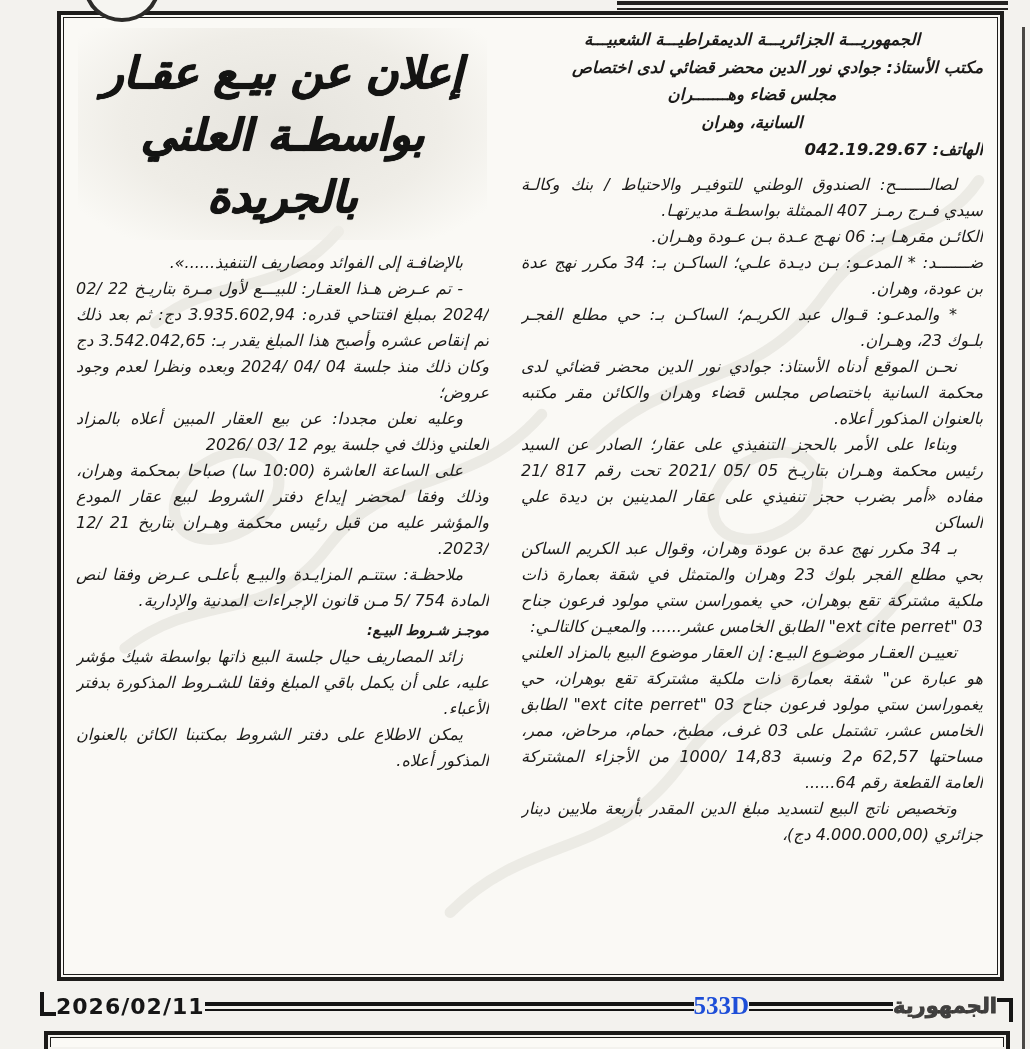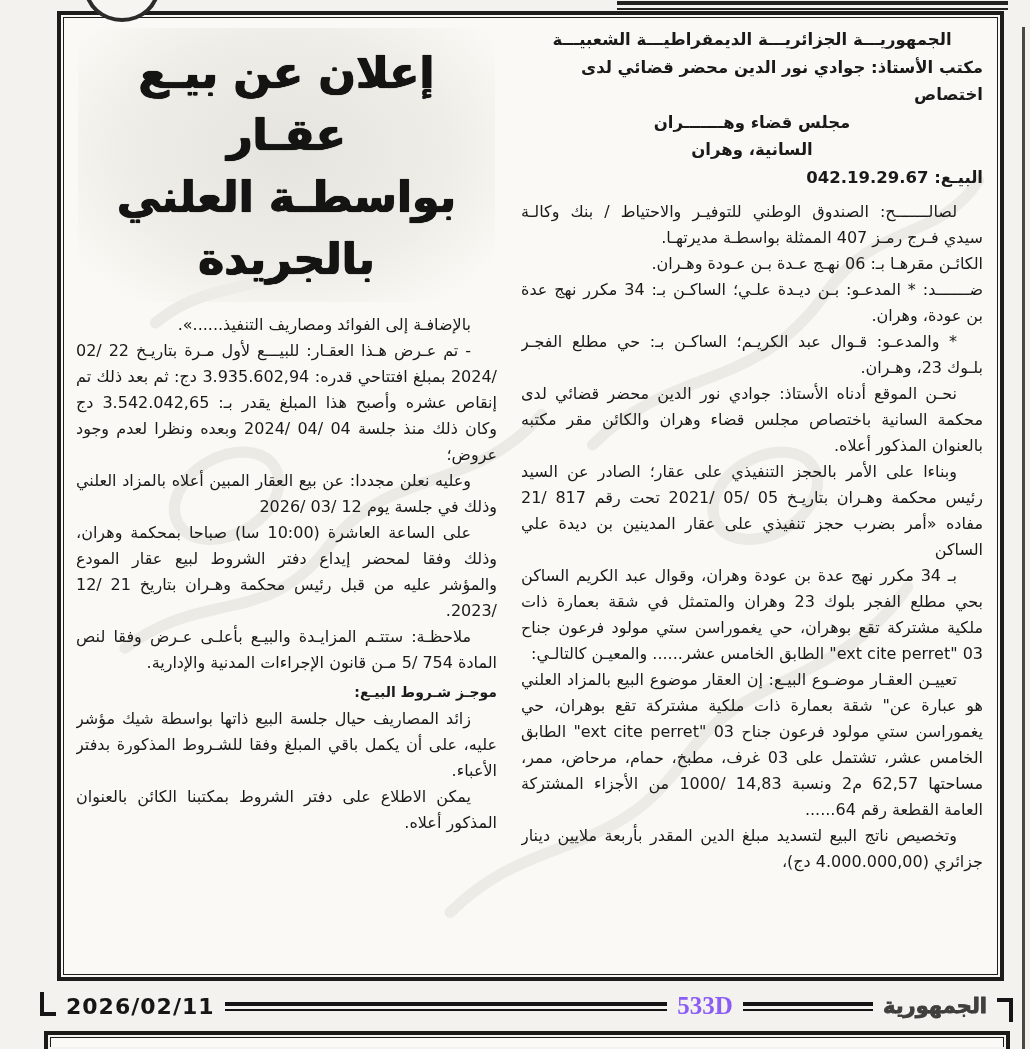--- a/index.html
+++ b/index.html
@@ -26,47 +26,47 @@
   
   .ad-box{
     position:absolute; left:57px; top:11px; width:947px; height:970px;
     border:4px solid #1e1d1b; background:#faf9f5; box-sizing:border-box;
   }
   .ad-inner{
     position:absolute; inset:2px; border:1px solid #1e1d1b;
     padding:8px 14px 6px 12px; box-sizing:border-box; overflow:hidden;
   }
   .wm{position:absolute; inset:0; z-index:0; pointer-events:none;}
-  .cols{position:relative; z-index:1; display:flex; direction:rtl; gap:24px; height:100%;}
+  .cols{position:relative; z-index:1; display:flex; direction:rtl; gap:32px; height:100%;font-style:italic;}
   .col{overflow:hidden;}
   .col-right{width:462px; flex:none;}
   .col-left{flex:1;}
   .office-header{margin-bottom:8px;}
   .office-header p{margin:0; font-weight:bold; font-size:16.5px; line-height:27.5px; text-align:right;}
   .office-header p.center{text-align:center;}
   p.body{font-size:16px; line-height:26px; text-align:justify; margin:0; direction:rtl;}
   p.ind{text-indent:26px;}
   .ad-title{
     margin:2px 2px 10px; padding:14px 0 12px;
     font-size:44px; line-height:62px; font-weight:bold; text-align:center; color:#141413;
     text-shadow:0 0 1px #141413, 0.7px 0 #141413, -0.7px 0 #141413;
     background:radial-gradient(ellipse at 50% 45%, #e6e4de 0%, #efede7 55%, rgba(246,245,241,0) 88%);
   }
   p.cond-head{font-size:14px; font-weight:bold; text-align:right; margin:2px 0 0; line-height:28px;}
   
   .footer{
     position:absolute; left:40px; top:991px; width:973px; height:30px;
-    display:flex; align-items:center; gap:10px; direction:ltr;
+    display:flex; align-items:center; direction:ltr;
   }
   .bracket-l{width:12px; height:20px; border-left:4px solid #161616; border-bottom:4px solid #161616; margin-top:-4px;}
   .bracket-r{width:12px; height:20px; border-right:4px solid #161616; border-top:4px solid #161616; margin-bottom:-8px;}
   .f-date{font-size:22px; font-weight:bold; letter-spacing:1px; color:#161616;}
   .rule{height:9px; border-top:4px solid #141414; border-bottom:2px solid #141414; box-sizing:border-box;}
   .r1{flex:3.4;} .r2{flex:1;}
-  .f-ref{font-family:"Liberation Serif","DejaVu Serif",serif; font-size:25px; font-weight:bold; color:#8b5cf6;}
+  .f-ref{font-family:"Liberation Serif","DejaVu Serif",serif; font-size:25px; font-weight:bold; color:#1d4ed8;}
   .f-logo{
     font-size:21px; font-weight:bold; direction:rtl; color:#404040;
     -webkit-text-stroke:0.8px #3a3835; letter-spacing:0.5px;
   }
   
   .next-box{
     position:absolute; left:44px; top:1031px; width:966px; height:18px;
     border:4px solid #1b1a18; border-bottom:none; box-sizing:border-box; background:#f3f2ee;
   }
   .next-inner{margin:2px 2px 0; border:1px solid #1b1a18; border-bottom:none; height:9px; background:#fbfaf6;}
@@ -95,21 +95,21 @@
       </svg>
 
       <div class="cols">
 
         <div class="col col-right">
           <div class="office-header">
             <p class="center">الجمهوريـــة الجزائريـــة الديمقراطيـــة الشعبيـــة</p>
             <p>مكتب الأستاذ: جوادي نور الدين محضر قضائي لدى اختصاص</p>
             <p class="center">مجلس قضاء وهـــــــران</p>
             <p class="center">السانية، وهران</p>
-            <p>البيـع: 042.19.29.67</p>
+            <p>الهاتف: 042.19.29.67</p>
           </div>
           <p class="body ind">لصالـــــــح: الصندوق الوطني للتوفيـر والاحتياط / بنك وكالـة سيدي فـرج رمـز 407 الممثلة بواسطـة مديرتهـا.</p>
           <p class="body">الكائـن مقرهـا بـ: 06 نهـج عـدة بـن عـودة وهـران.</p>
           <p class="body">ضـــــــد: * المدعـو: بـن ديـدة علـي؛ الساكـن بـ: 34 مكرر نهج عدة بن عودة، وهران.</p>
           <p class="body ind">* والمدعـو: قـوال عبد الكريـم؛ الساكـن بـ: حي مطلع الفجـر بلـوك 23، وهـران.</p>
           <p class="body ind">نحـن الموقع أدناه الأستاذ: جوادي نور الدين محضر قضائي لدى محكمة السانية باختصاص مجلس قضاء وهران والكائن مقر مكتبه بالعنوان المذكور أعلاه.</p>
           <p class="body ind">وبناءا على الأمر بالحجز التنفيذي على عقار؛ الصادر عن السيد رئيس محكمة وهـران بتاريـخ 05 /05 /2021 تحت رقم 817 /21 مفاده «أمر بضرب حجز تنفيذي على عقار المدينين بن ديدة علي الساكن</p>
           <p class="body ind">بـ 34 مكرر نهج عدة بن عودة وهران، وقوال عبد الكريم الساكن بحي مطلع الفجر بلوك 23 وهران والمتمثل في شقة بعمارة ذات ملكية مشتركة تقع بوهران، حي يغموراسن ستي مولود فرعون جناح 03 "ext cite perret" الطابق الخامس عشر...... والمعيـن كالتالـي:</p>
           <p class="body ind">تعييـن العقـار موضـوع البيـع: إن العقار موضوع البيع بالمزاد العلني هو عبارة عن" شقة بعمارة ذات ملكية مشتركة تقع بوهران، حي يغموراسن ستي مولود فرعون جناح 03 "ext cite perret" الطابق الخامس عشر، تشتمل على 03 غرف، مطبخ، حمام، مرحاض، ممر، مساحتها 62,57 م2 ونسبة 14,83 /1000 من الأجزاء المشتركة العامة القطعة رقم 64......</p>
           <p class="body ind">وتخصيص ناتج البيع لتسديد مبلغ الدين المقدر بأربعة ملايين دينار جزائري (4.000.000,00 دج)،</p>

